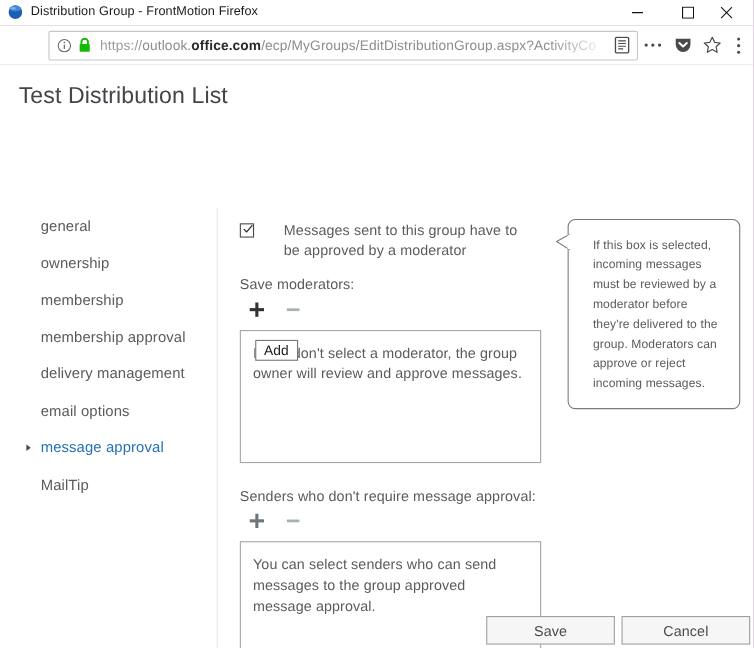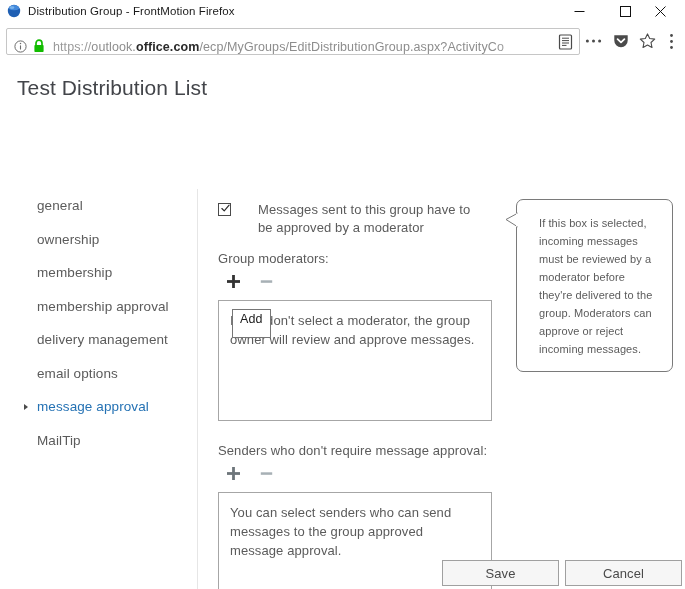--- a/index.html
+++ b/index.html
@@ -73,24 +73,25 @@
     padding: 0 4px 0 6px;
     box-sizing: border-box;
   }
   .urlbox {
     flex: 1 1 auto;
     height: 27px;
     border: 1px solid #c6c6c6;
     border-radius: 2px;
     background: #fff;
     display: flex;
-    align-items: flex-end;
+    align-items: center;
     padding: 0 2px 0 6px;
     box-sizing: border-box;
     min-width: 0;
+    margin-left: 38px;
   }
   .ident-icon {
     width: 15px; height: 15px;
     flex: 0 0 auto;
     margin-right: 4px;
     display: flex; align-items: center; justify-content: center;
   }
   .lock-icon {
     width: 14px; height: 15px;
     flex: 0 0 auto;
@@ -264,21 +265,21 @@
     letter-spacing: 0.1px;
   }
 
   
   .add-tooltip {
     position: absolute;
     left: 33px;
     top: 120px;
     background: #ffffff;
     border: 1px solid #767676;
-    padding: 1px 7px 10px 7px;
+    padding: 1px 7px 0 7px;
     font-size: 12.5px;
     color: #1a1a1a;
     line-height: 16px;
     z-index: 20;
     letter-spacing: 0.1px;
   }
 
   
   .callout {
     position: absolute;
@@ -457,21 +458,21 @@
 
       <div class="checkbox-row">
         <span class="checkbox">
           <svg class="tick" viewBox="0 0 10 10">
             <path d="M1 5 L3.6 7.6 L9 1.2" fill="none" stroke="#2b2b2b" stroke-width="1.3" stroke-linecap="round" stroke-linejoin="round"></path>
           </svg>
         </span>
         <span class="checkbox-label">Messages sent to this group have to be approved by a moderator</span>
       </div>
 
-      <div class="field-label lbl-moderators">Group moderators:</div>
+      <div class="field-label lbl-moderators">Save moderators:</div>
 
       <div class="pm-row pm-moderators">
         <span class="plus-btn">
           <svg width="15" height="15" viewBox="0 0 15 15">
             <rect x="6.1" y="1" width="2.8" height="13" fill="#333333"></rect>
             <rect x="1" y="6.1" width="13" height="2.8" fill="#333333"></rect>
           </svg>
         </span>
         <span class="minus-btn">
           <svg width="15" height="15" viewBox="0 0 15 15">

